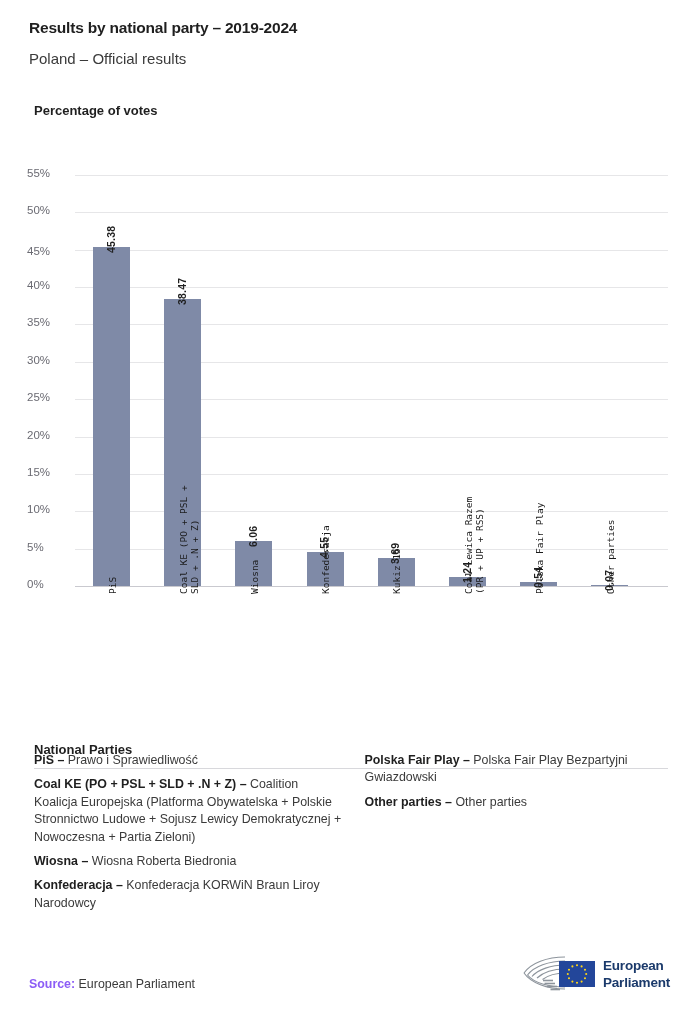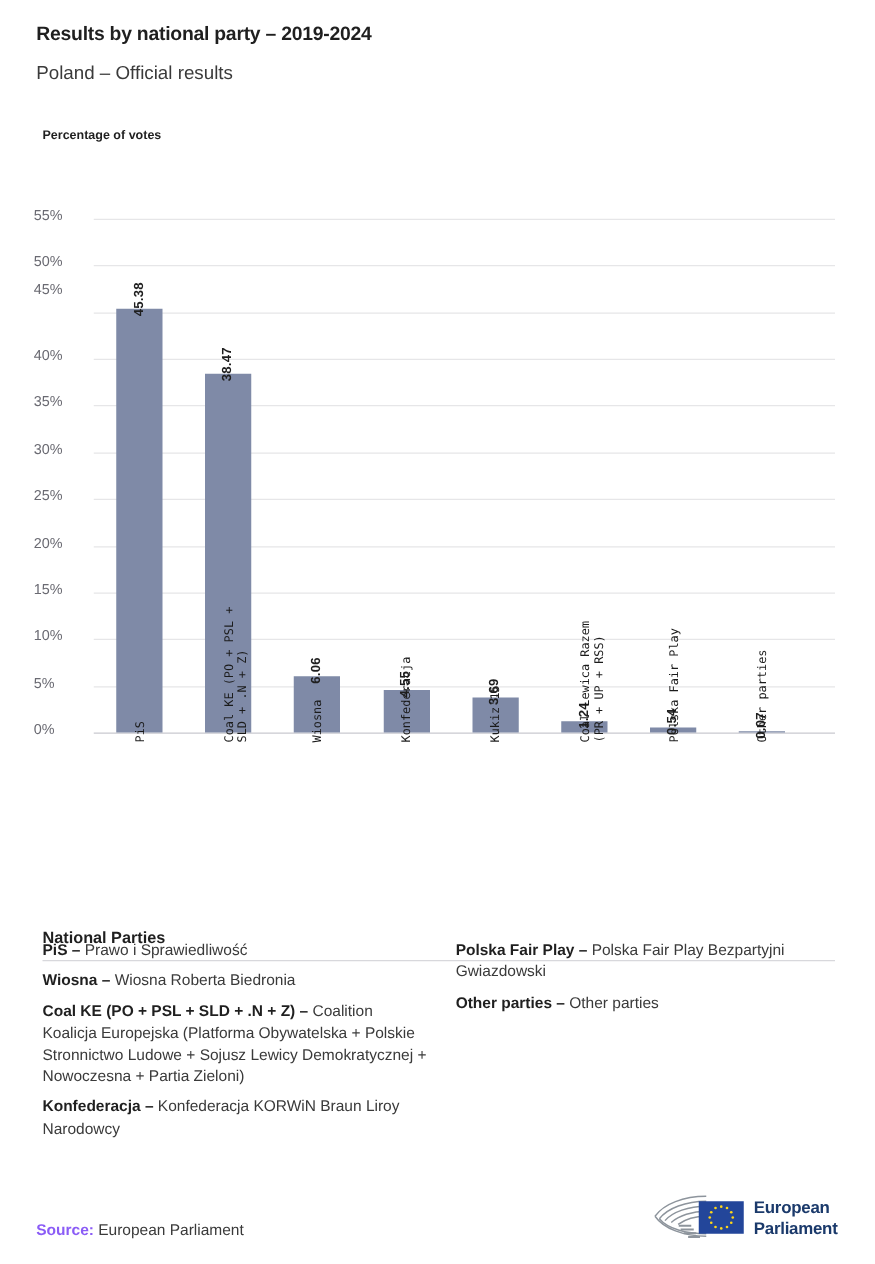--- a/index.html
+++ b/index.html
@@ -19,21 +19,21 @@
     position: absolute; left: 29px; top: 19px;
     font-size: 15.5px; font-weight: bold; letter-spacing: -0.2px;
     color: #1f1f1f;
   }
   .subtitle {
     position: absolute; left: 29px; top: 50px;
     font-size: 15px; font-weight: 400; color: #3a3a3a;
   }
   .axis-title {
     position: absolute; left: 34px; top: 103px;
-    font-size: 10px; font-weight: bold; color: #1f1f1f;
+    font-size: 13px; font-weight: bold; color: #1f1f1f;
   }
 
   
   #chart { position: absolute; left: 0; top: 0; width: 700px; height: 720px; }
   .plot {
     position: absolute;
     left: 75px; top: 175px;
     width: 593px; height: 411px;
   }
   .gridline {
@@ -123,21 +123,21 @@
     <div class="ytick-wrap" id="yticks">
         <div class="ytick" style="top: 403px;">0%</div>
         <div class="ytick" style="top: 365.636px;">5%</div>
         <div class="ytick" style="top: 328.273px;">10%</div>
         <div class="ytick" style="top: 290.909px;">15%</div>
         <div class="ytick" style="top: 253.545px;">20%</div>
         <div class="ytick" style="top: 216.182px;">25%</div>
         <div class="ytick" style="top: 178.818px;">30%</div>
         <div class="ytick" style="top: 141.455px;">35%</div>
         <div class="ytick" style="top: 104.091px;">40%</div>
-        <div class="ytick" style="top: 51px;">45%</div>
+        <div class="ytick" style="top: 70px;">45%</div>
         <div class="ytick" style="top: 29.3636px;">50%</div>
         <div class="ytick" style="top: -8px;">55%</div>
       </div>
     <div class="plot" id="plot">
         <div class="gridline zero" style="top: 411px;"></div>
         <div class="gridline" style="top: 373.636px;"></div>
         <div class="gridline" style="top: 336.273px;"></div>
         <div class="gridline" style="top: 298.909px;"></div>
         <div class="gridline" style="top: 261.545px;"></div>
         <div class="gridline" style="top: 224.182px;"></div>
@@ -174,22 +174,22 @@
         <div class="bar-label" style="left: 539.9px; top: 404.477px;">0.07</div>
         <div class="cat-label" style="left: 529.9px; top: 419px;"><div>Other parties</div></div>
       </div>
   </div>
 
   <div class="legend-head">National Parties</div>
   <div class="legend-rule"></div>
   <div class="legend-cols">
     <div class="legend-col" id="legend-left">
         <div class="legend-item"><b>PiS –</b><span> Prawo i Sprawiedliwość</span></div>
+        <div class="legend-item"><b>Coal KE (PO + PSL + SLD + .N + Z) –</b><span> Coalition Koalicja Europejska (Platforma Obywatelska + Polskie Stronnictwo Ludowe + Sojusz Lewicy Demokratycznej + Nowoczesna + Partia Zieloni)</span></div>
         <div class="legend-item"><b>Wiosna –</b><span> Wiosna Roberta Biedronia</span></div>
-        <div class="legend-item"><b>Coal KE (PO + PSL + SLD + .N + Z) –</b><span> Coalition Koalicja Europejska (Platforma Obywatelska + Polskie Stronnictwo Ludowe + Sojusz Lewicy Demokratycznej + Nowoczesna + Partia Zieloni)</span></div>
         <div class="legend-item"><b>Konfederacja –</b><span> Konfederacja KORWiN Braun Liroy Narodowcy</span></div>
       </div>
     <div class="legend-col" id="legend-right">
         <div class="legend-item"><b>Polska Fair Play –</b><span> Polska Fair Play Bezpartyjni Gwiazdowski</span></div>
         <div class="legend-item"><b>Other parties –</b><span> Other parties</span></div>
       </div>
   </div>
 
   <div class="source">
     <b>Source:</b>

